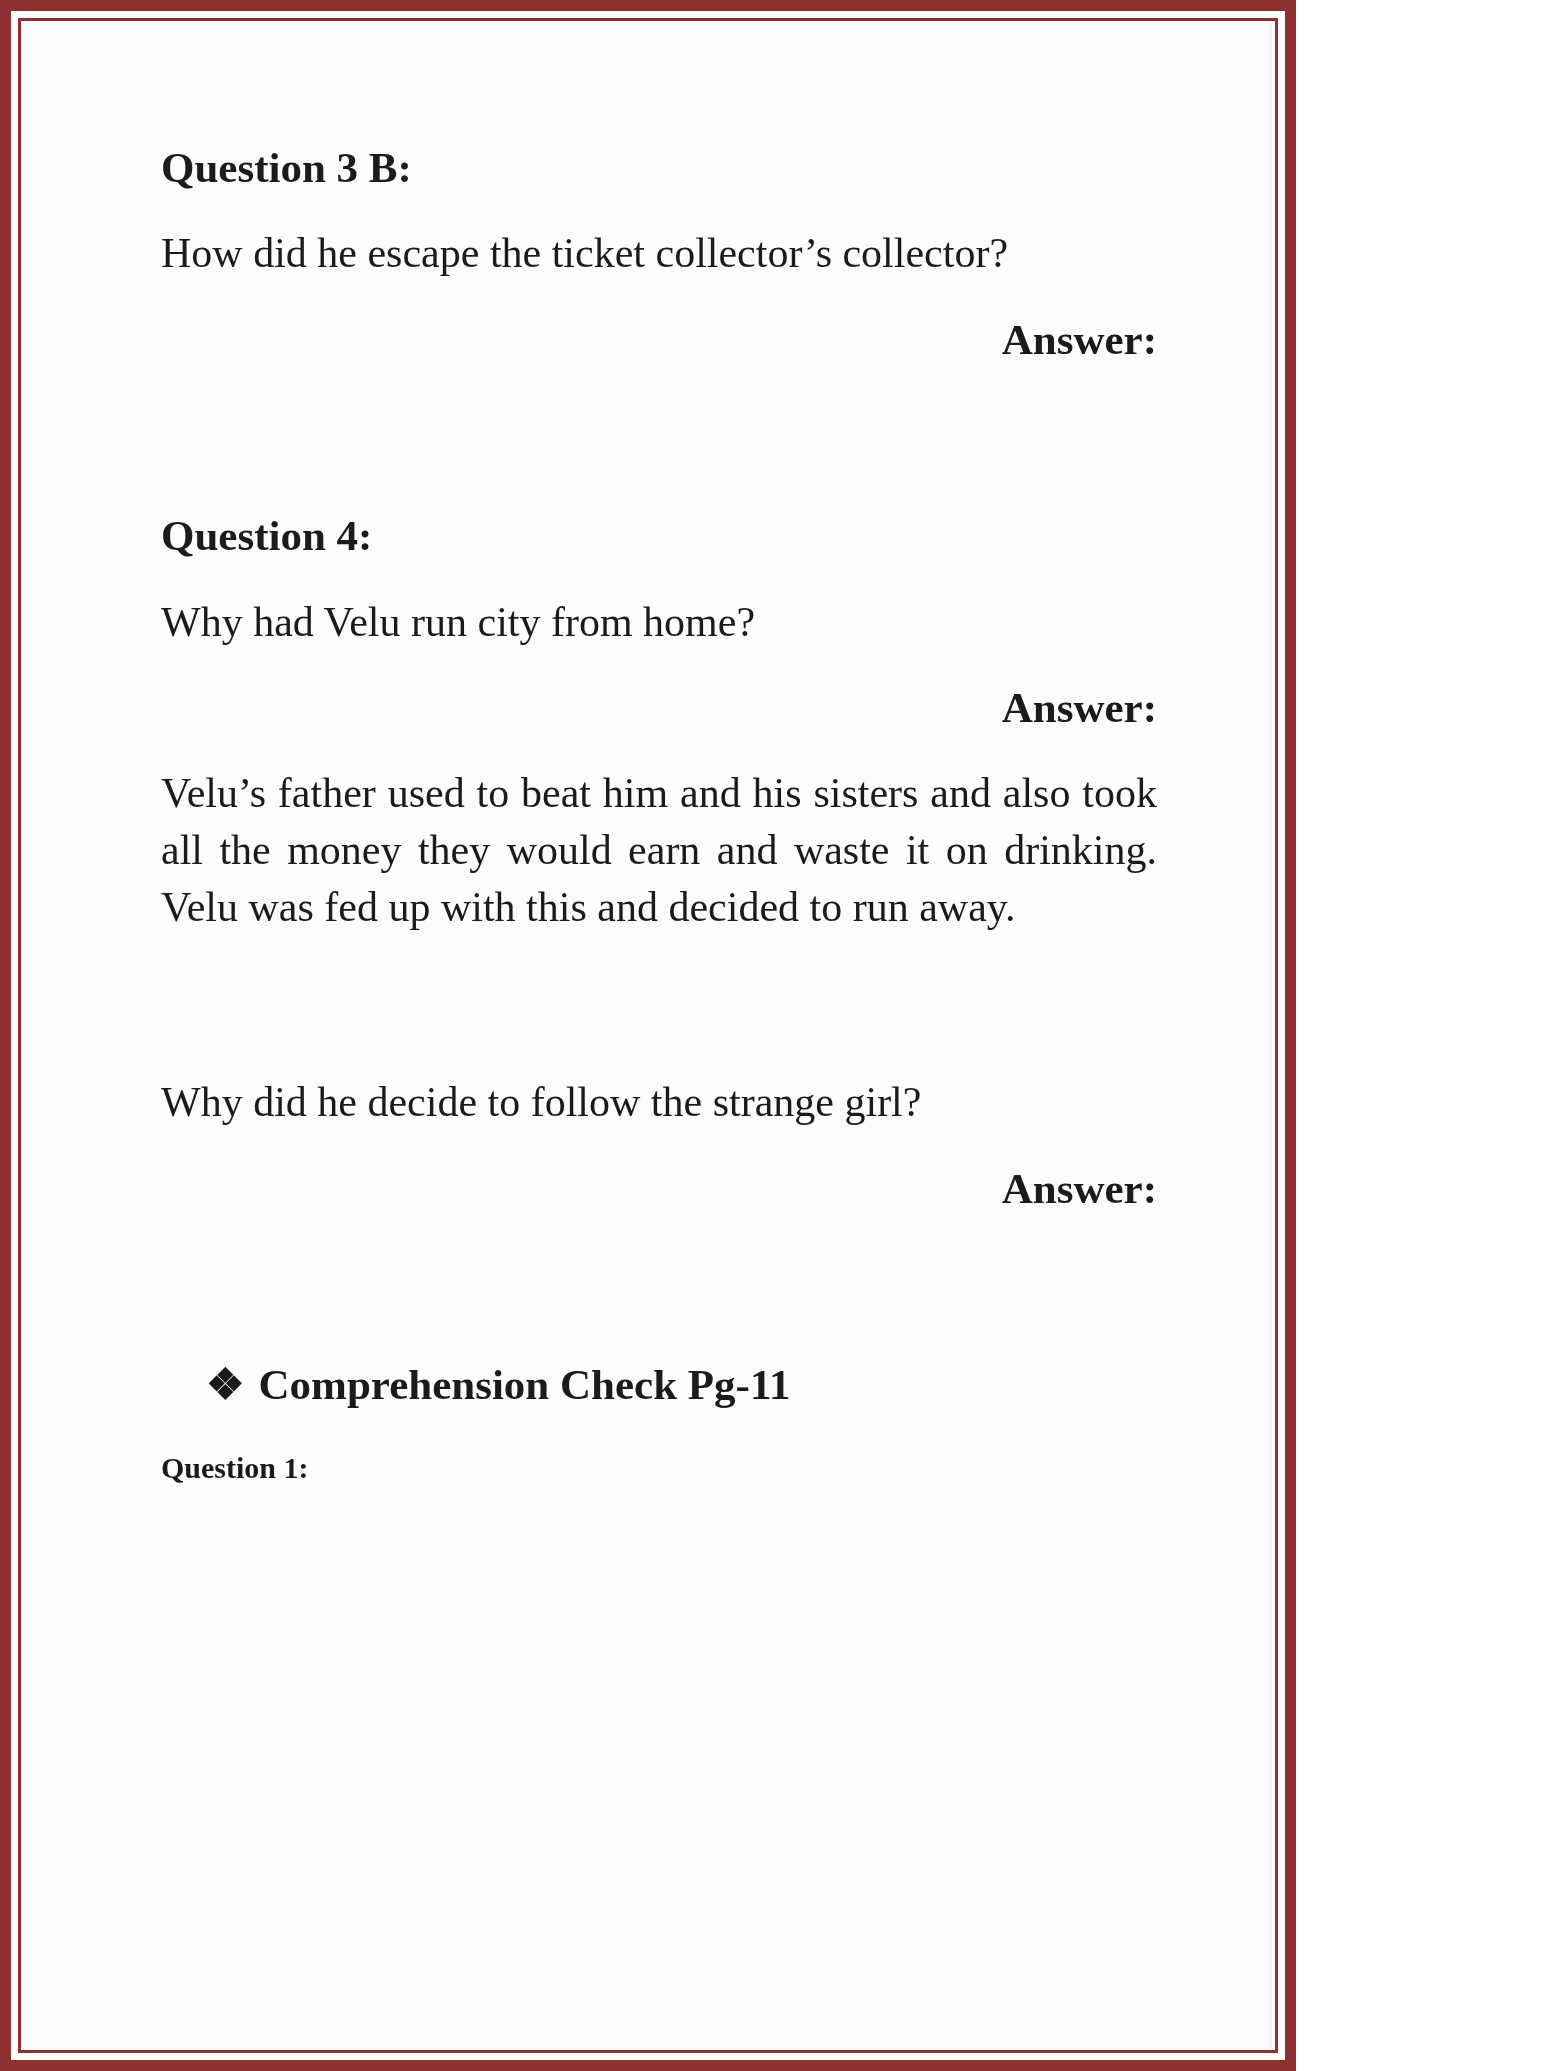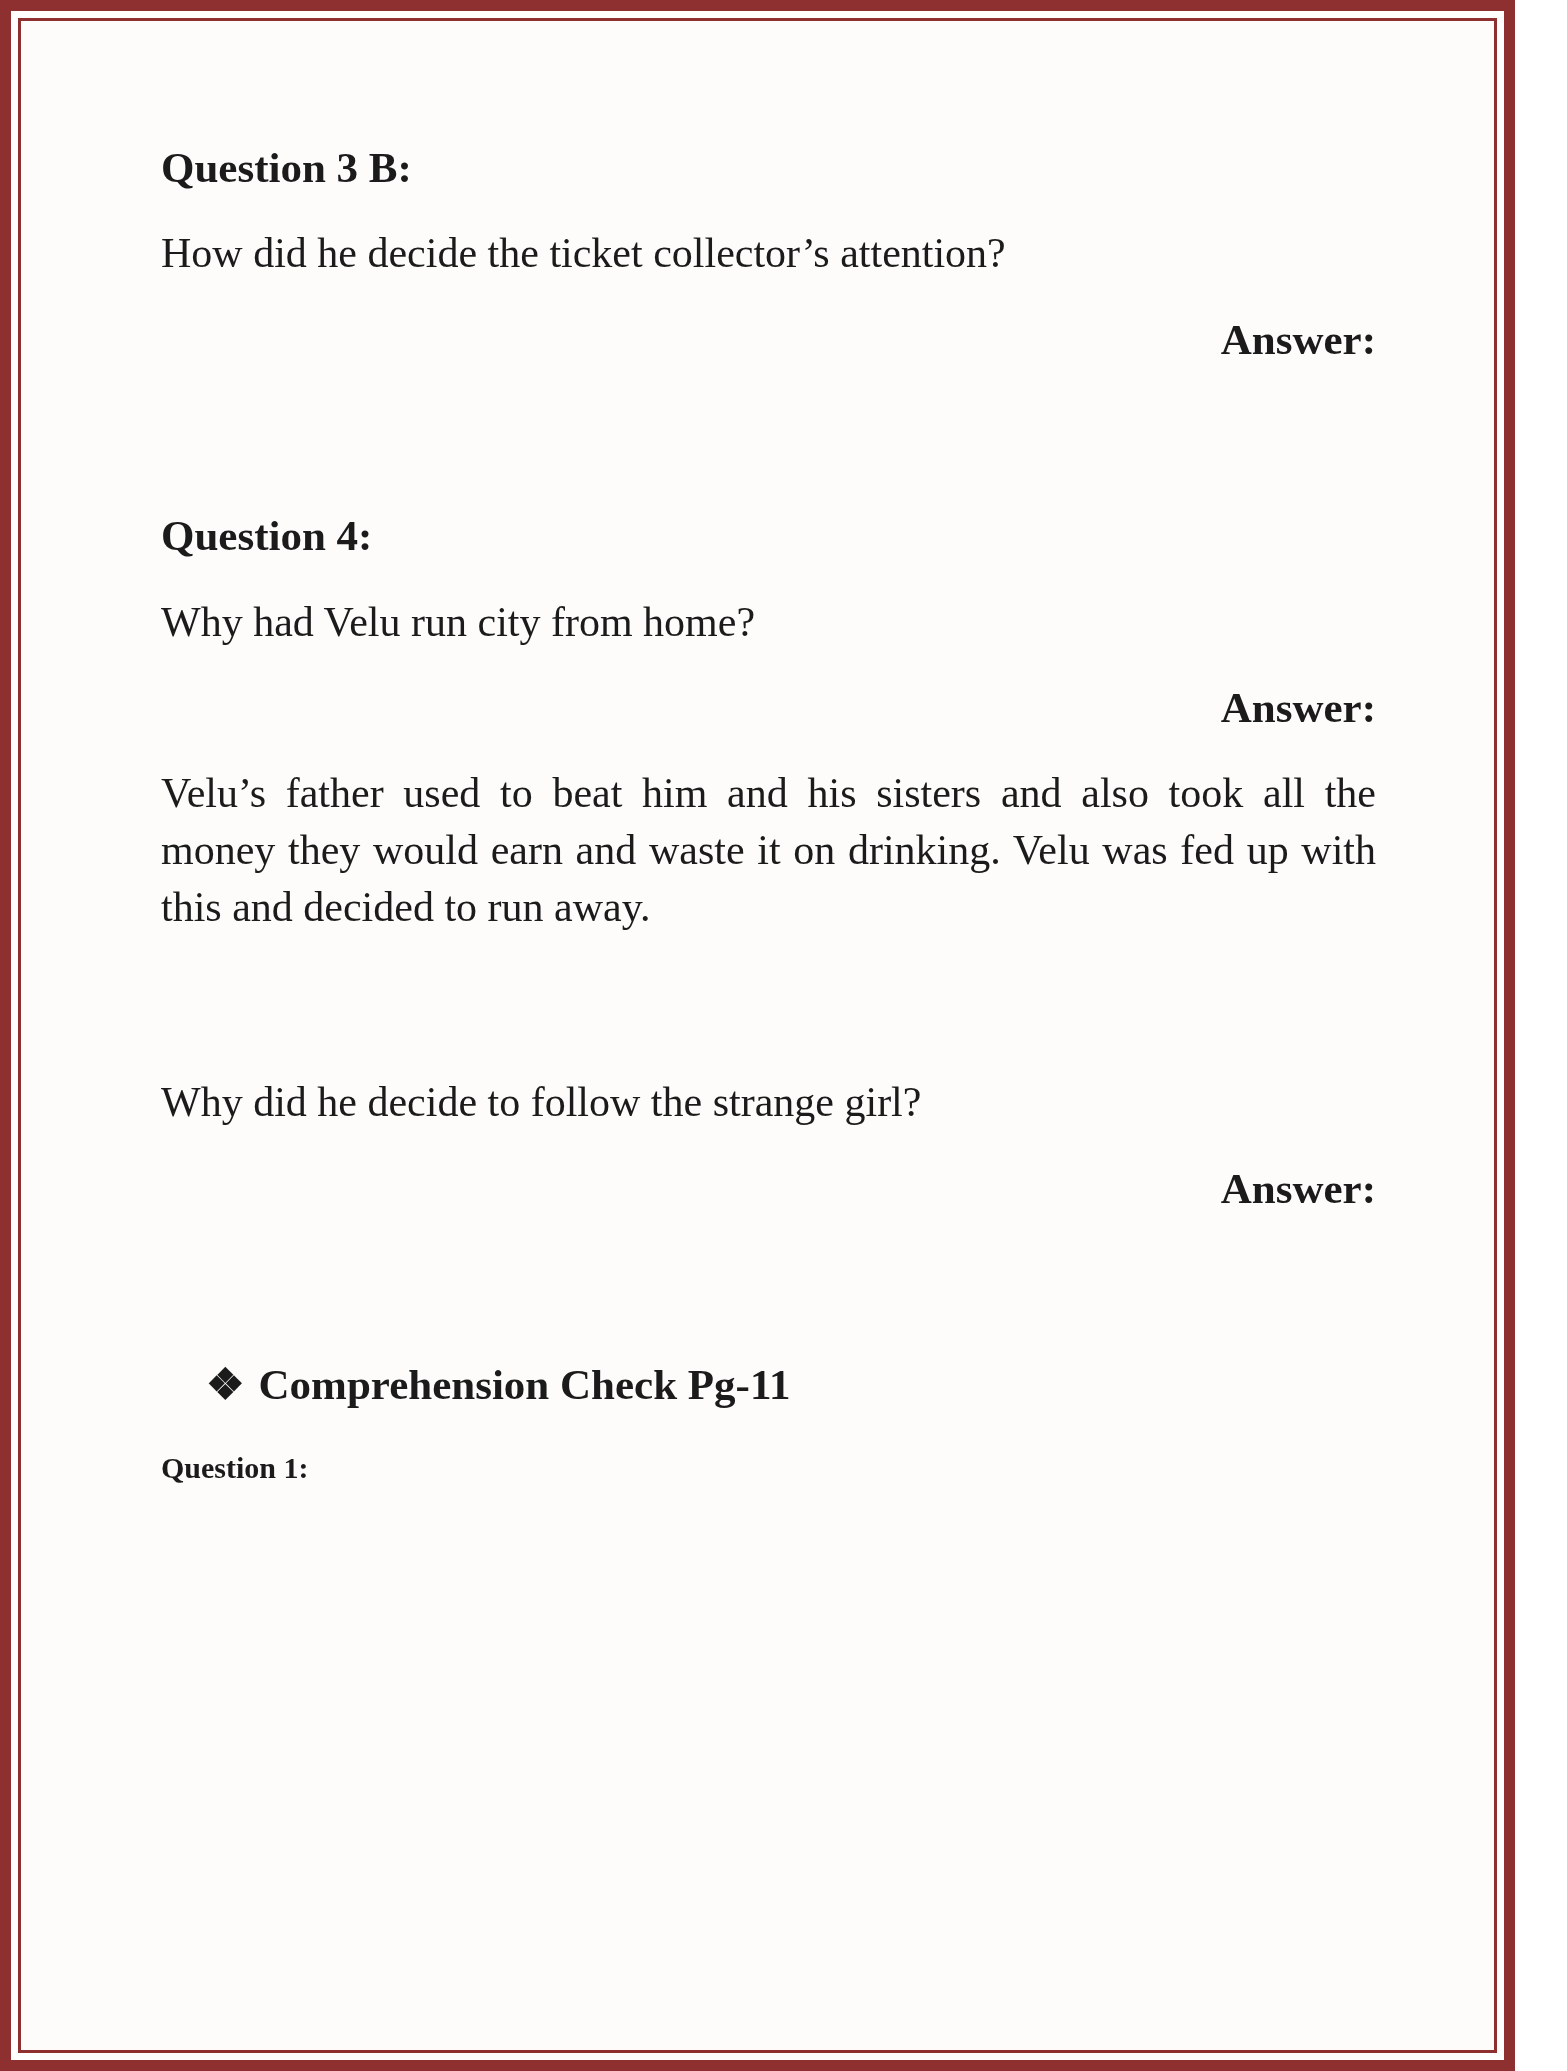--- a/index.html
+++ b/index.html
@@ -7,21 +7,21 @@
     --page-bg: #fdfcfa;
     --text: #1b1b1b;
   }
   * { box-sizing: border-box; }
   html, body {
     margin: 0;
     padding: 0;
     background: #ffffff;
   }
   .frame {
-    width: 1515px;
+    width: 1296px;
     height: 2071px;
     border: 11px solid var(--frame);
     padding: 7px;
     background: #ffffff;
   }
   .inner-frame {
     width: 100%;
     height: 100%;
     border: 3px solid var(--frame);
     background: var(--page-bg);
@@ -71,21 +71,21 @@
 </style>
 </head>
 <body>
 
 <div class="frame">
   <div class="inner-frame">
     <div class="content">
 
       <section class="qa-section">
         <h3 class="q-heading">Question 3 B:</h3>
-        <p class="q-text">How did he decide the ticket collector’s attention?</p>
+        <p class="q-text">How did he escape the ticket collector’s collector?</p>
         <h3 class="a-label">Answer:</h3>
       </section>
 
       <section class="qa-section">
         <h3 class="q-heading">Question 4:</h3>
         <p class="q-text">Why had Velu run city from home?</p>
         <h3 class="a-label">Answer:</h3>
         <p class="a-text">Velu’s father used to beat him and his sisters and also took all the money they would earn and waste it on drinking. Velu was fed up with this and decided to run away.</p>
       </section>
 

